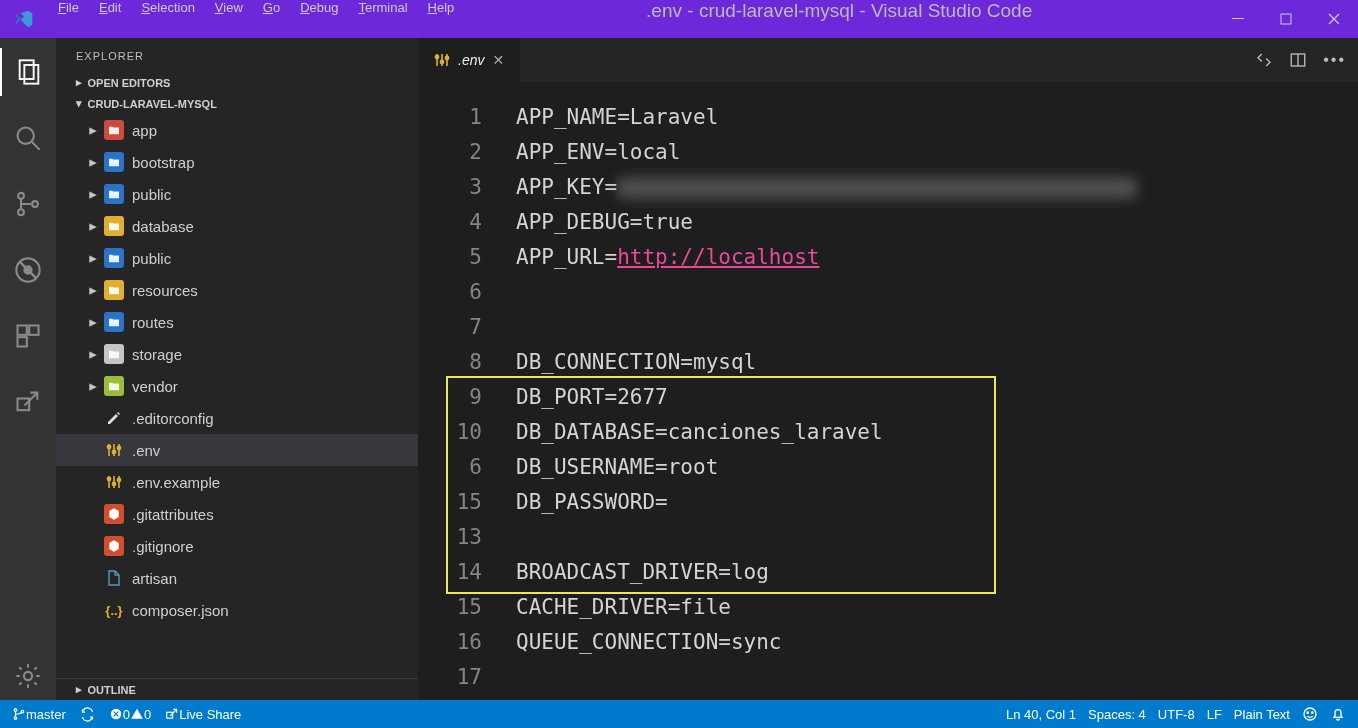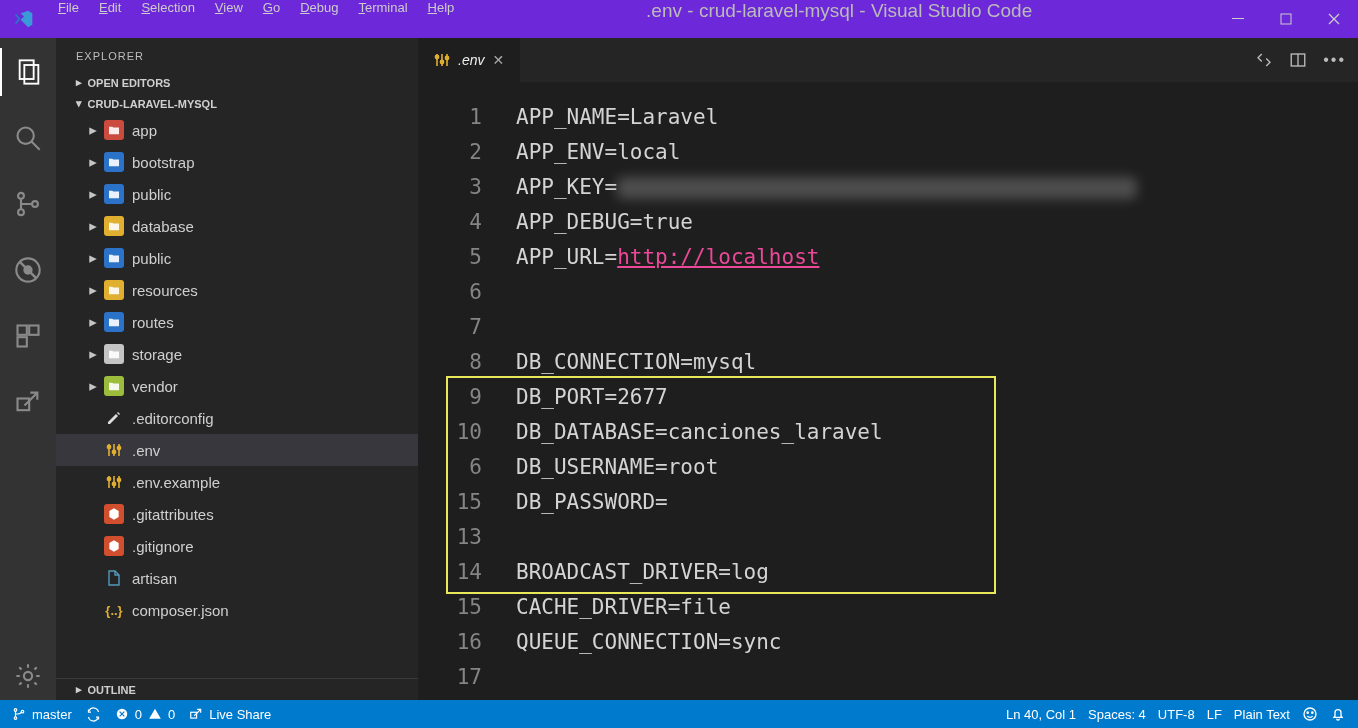--- a/index.html
+++ b/index.html
@@ -49,21 +49,21 @@
   .tabs .right { margin-left:auto; display:flex; align-items:center; gap:16px; padding-right:12px; color:#bbb; }
   .code { flex:1; display:flex; font-family:"Consolas","Monaco",monospace; font-size:21px; line-height:35px; overflow:hidden; position:relative; }
   .gutter { width:98px; text-align:right; color:#858585; padding-right:34px; padding-top:18px; }
   .gutter div { height:35px; }
   .lines { flex:1; padding-top:18px; color:#d4d4d4; position:relative; }
   .lines .ln { height:35px; white-space:pre; }
   .lines a.link { color:#ec4899; text-decoration:underline; }
   .hl-box { position:absolute; border:2px solid #e8e85a; pointer-events:none; }
   
   .status { height:28px; background:#007acc; color:#fff; display:flex; align-items:center; font-size:13px; padding:0 12px; gap:14px; }
-  .status .grp { display:flex; gap:6px; }
+  .status .grp { display:flex; }
   .status .right { margin-left:auto; display:flex; align-items:center; gap:12px; }
   svg { display:block; }
 </style>
 </head>
 <body>
 
 <div class="titlebar">
   <div class="logo">
     <svg width="20" height="20" viewBox="0 0 24 24">
         <path fill="#3b99d8" d="M17 2l5 3v14l-5 3-9-9 4-4-4-4 9-3z"></path>

